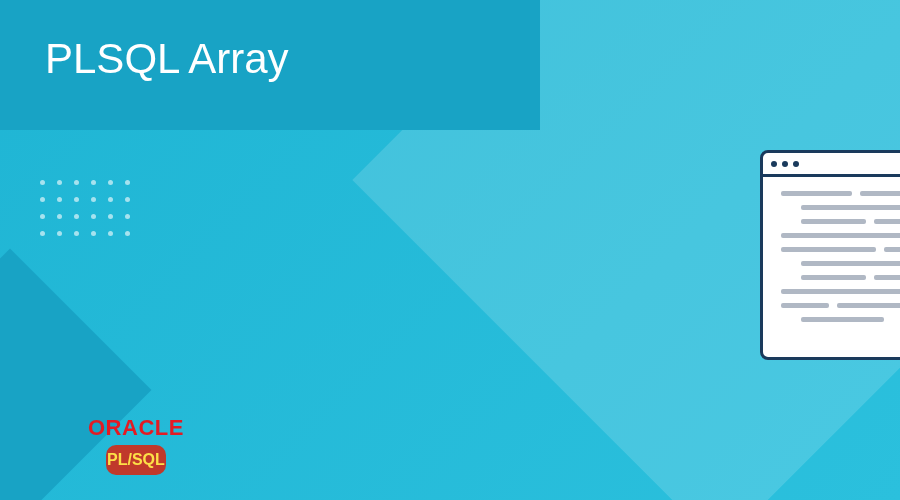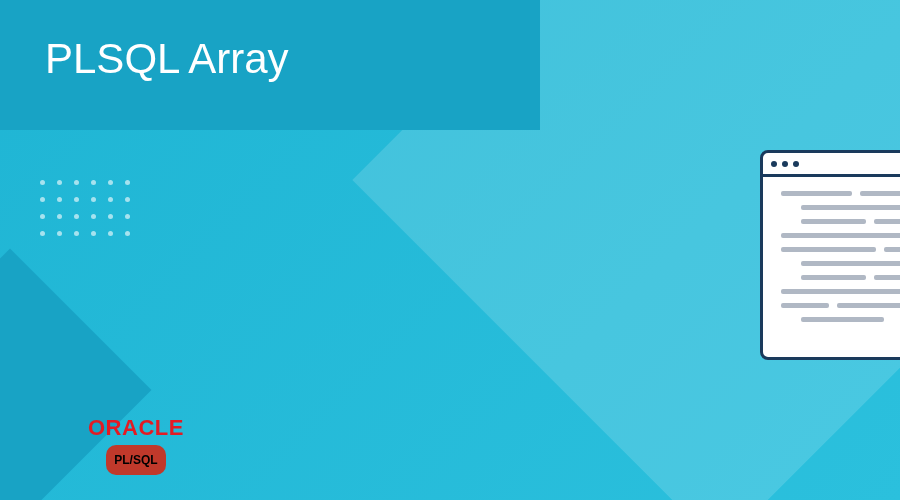--- a/index.html
+++ b/index.html
@@ -25,21 +25,21 @@
     .cl-80 { width: 65%; } .cl-60 { width: 50%; } .cl-40 { width: 35%; } .cl-90 { width: 80%; } .cl-70 { width: 58%; }
     .seg { display: flex; gap: 8px; margin-bottom: 9px; }
     .seg .s1 { height: 5px; background: #b0b8c4; border-radius: 2px; width: 30%; }
     .seg .s2 { height: 5px; background: #b0b8c4; border-radius: 2px; width: 40%; }
     .seg .s3 { height: 5px; background: #b0b8c4; border-radius: 2px; width: 20%; }
     
     .triangle { position: absolute; right: 55px; top: 160px; width: 0; height: 0; border-left: 14px solid transparent; border-right: 14px solid transparent; border-bottom: 22px solid rgba(255,255,255,0.35); z-index: 2; }
     
     .logo { position: absolute; left: 40px; bottom: 25px; z-index: 3; display: flex; flex-direction: column; align-items: center; margin-left: 48px; }
     .oracle-text { color: #e31b23; font-weight: bold; font-size: 22px; letter-spacing: 0.5px; font-family: Arial, sans-serif; }
-    .plsql-badge { margin-top: 4px; width: 60px; height: 30px; background: #c0392b; border-radius: 10px; display: flex; align-items: center; justify-content: center; color: #000000; font-size: 12px; font-weight: bold; }
+    .plsql-badge { margin-top: 4px; width: 60px; height: 30px; background: #c0392b; border-radius: 10px; display: flex; align-items: center; justify-content: center; color: #fde047; font-size: 16px; font-weight: bold; }
     
     .url { position: absolute; right: 30px; bottom: 18px; color: #fff; font-size: 15px; z-index: 3; }
   </style>
 </head>
 <body>
 
 <div class="canvas">
   <div class="big-square"></div>
   <div class="small-square"></div>
   <div class="triangle"></div>

